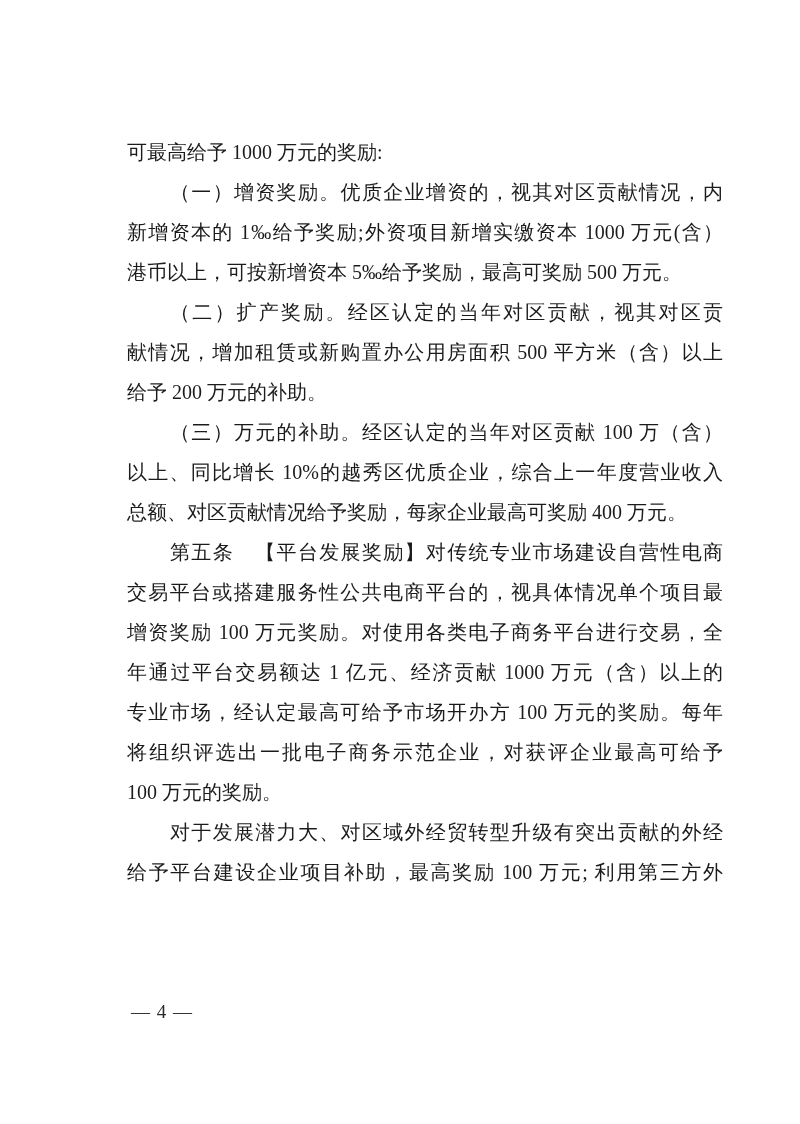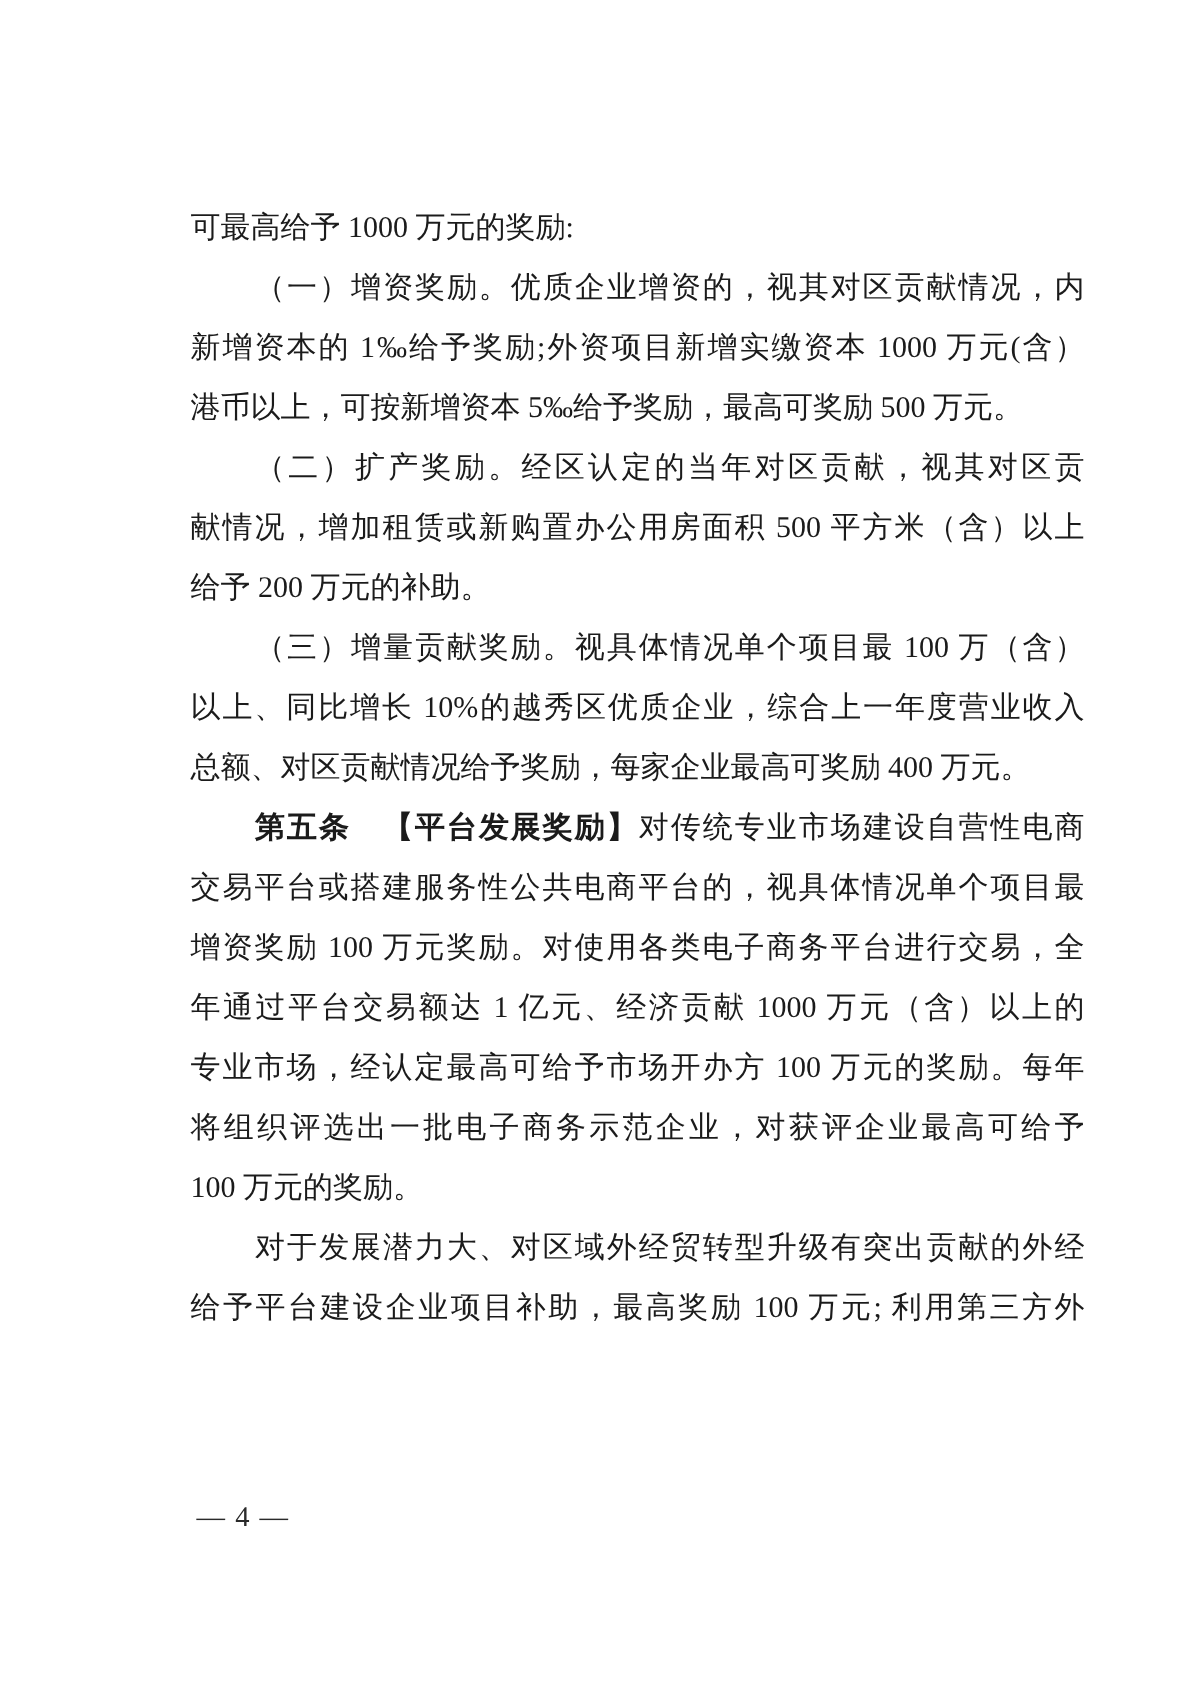--- a/index.html
+++ b/index.html
@@ -32,21 +32,21 @@
   }
   .line.justify {
     white-space: normal;
     text-align: justify;
     text-align-last: justify;
   }
   .line.indent {
     text-indent: 43px;
   }
   .line .bold {
-    font-weight: 700;
+    font-weight: 400;
   }
   .footer {
     position: absolute;
     left: 131px;
     top: 998px;
     font-size: 19px;
     line-height: 28px;
     letter-spacing: 1px;
     color: #2a2a2a;
   }
@@ -56,21 +56,21 @@
 
 <div class="page">
   <div class="doc-body">
       <div class="line"><span>可最高给予 1000 万元的奖励:</span></div>
       <div class="line indent justify"><span>（一）增资奖励。优质企业增资的，视其对区贡献情况，内</span></div>
       <div class="line justify"><span>新增资本的 1‰给予奖励;外资项目新增实缴资本 1000 万元(含）</span></div>
       <div class="line"><span>港币以上，可按新增资本 5‰给予奖励，最高可奖励 500 万元。</span></div>
       <div class="line indent justify"><span>（二）扩产奖励。经区认定的当年对区贡献，视其对区贡</span></div>
       <div class="line justify"><span>献情况，增加租赁或新购置办公用房面积 500 平方米（含）以上</span></div>
       <div class="line"><span>给予 200 万元的补助。</span></div>
-      <div class="line indent justify"><span>（三）增量贡献奖励。视具体情况单个项目最 100 万（含）</span></div>
+      <div class="line indent justify"><span>（三）万元的补助。经区认定的当年对区贡献 100 万（含）</span></div>
       <div class="line justify"><span>以上、同比增长 10%的越秀区优质企业，综合上一年度营业收入</span></div>
       <div class="line"><span>总额、对区贡献情况给予奖励，每家企业最高可奖励 400 万元。</span></div>
       <div class="line indent justify"><span class="bold">第五条</span><span>　</span><span class="bold">【平台发展奖励】</span><span>对传统专业市场建设自营性电商</span></div>
       <div class="line justify"><span>交易平台或搭建服务性公共电商平台的，视具体情况单个项目最</span></div>
       <div class="line justify"><span>增资奖励 100 万元奖励。对使用各类电子商务平台进行交易，全</span></div>
       <div class="line justify"><span>年通过平台交易额达 1 亿元、经济贡献 1000 万元（含）以上的</span></div>
       <div class="line justify"><span>专业市场，经认定最高可给予市场开办方 100 万元的奖励。每年</span></div>
       <div class="line justify"><span>将组织评选出一批电子商务示范企业，对获评企业最高可给予</span></div>
       <div class="line"><span>100 万元的奖励。</span></div>
       <div class="line indent justify"><span>对于发展潜力大、对区域外经贸转型升级有突出贡献的外经</span></div>

